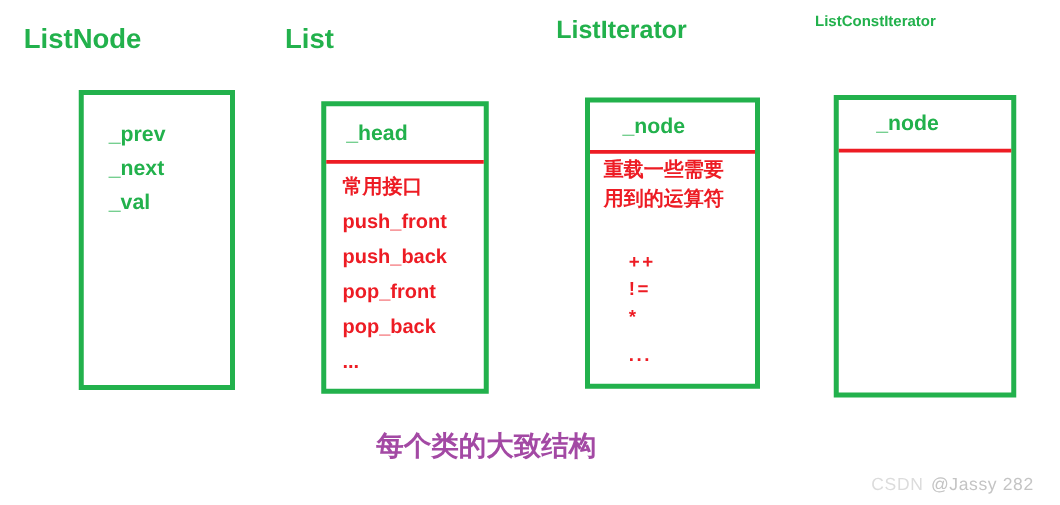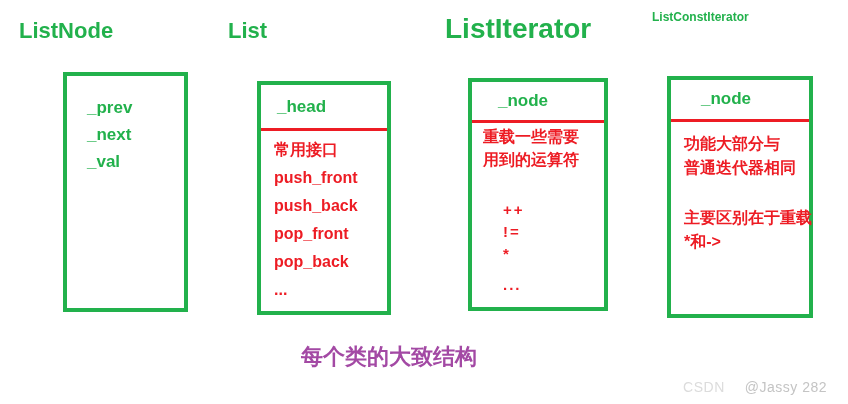--- a/index.html
+++ b/index.html
@@ -14,21 +14,21 @@
     overflow: hidden;
     --green: #22B14C;
     --red: #ED1C24;
     --purple: #A349A4;
     --wm-brand: #DCDCDC;
     --wm-user: #C4C4C4;
   }
   .title { position: absolute; color: var(--green); white-space: nowrap; }
   .t1 { left: 19px;  top: 18px; font-size: 22px; }
   .t2 { left: 228px; top: 18px; font-size: 22px; }
-  .t3 { left: 445px; top: 13px; font-size: 28px; }
+  .t3 { left: 445px; top: 13px; font-size: 20px; }
   .t4 { left: 652px; top: 10px; font-size: 12px; }
 
   .box { position: absolute; border: 4px solid var(--green); background: #fff; }
   .box1 { left: 63px;  top: 72px; width: 125px; height: 240px; padding: 18px 0 0 20px; }
   .box2 { left: 257px; top: 81px; width: 134px; height: 234px; }
   .box3 { left: 468px; top: 78px; width: 140px; height: 233px; }
   .box4 { left: 667px; top: 76px; width: 146px; height: 242px; }
 
   .member { color: var(--green); font-size: 17px; line-height: 27px; }
 
@@ -46,21 +46,21 @@
   .op { color: var(--red); font-size: 15px; line-height: 22px; }
   .op:last-child { margin-top: 9px; }
 
   .box4 .body { padding: 10px 0 0 13px; }
   .box4 .note { line-height: 24px; }
   .box4 .notes2 { margin-top: 26px; }
 
   .caption { position: absolute; left: 301px; top: 342px; font-size: 22px; color: var(--purple); white-space: nowrap; }
 
   .watermark { position: absolute; right: 21px; top: 379px; font-size: 14px; font-weight: normal; letter-spacing: 0.5px; white-space: nowrap; }
-  .wm-brand { color: var(--wm-brand); margin-right: 20px; }
+  .wm-brand { color: var(--wm-brand); margin-right: 6px; }
   .wm-user { color: var(--wm-user); }
 </style>
 </head>
 <body>
 
 <div class="diagram" style="--green: #22B14C; --red: #ED1C24; --purple: #A349A4; --wm-brand: #DCDCDC; --wm-user: #C4C4C4;">
 
   <div class="title t1">ListNode</div>
   <div class="title t2">List</div>
   <div class="title t3">ListIterator</div>
@@ -93,28 +93,20 @@
         <div class="op">++</div>
         <div class="op">!=</div>
         <div class="op">*</div>
         <div class="op">...</div>
       </div>
     </div>
   </div>
 
   <div class="box box4">
     <div class="hdr">_node</div>
-    <div class="body">
-      <div class="note">功能大部分与</div>
-      <div class="note">普通迭代器相同</div>
-      <div class="notes2">
-        <div class="note">主要区别在于重载</div>
-        <div class="note">*和-&gt;</div>
-      </div>
-    </div>
   </div>
 
   <div class="caption">每个类的大致结构</div>
 
   <div class="watermark">
     <span class="wm-brand">CSDN</span><span class="wm-user">@Jassy 282</span>
   </div>
 
 </div>
 

